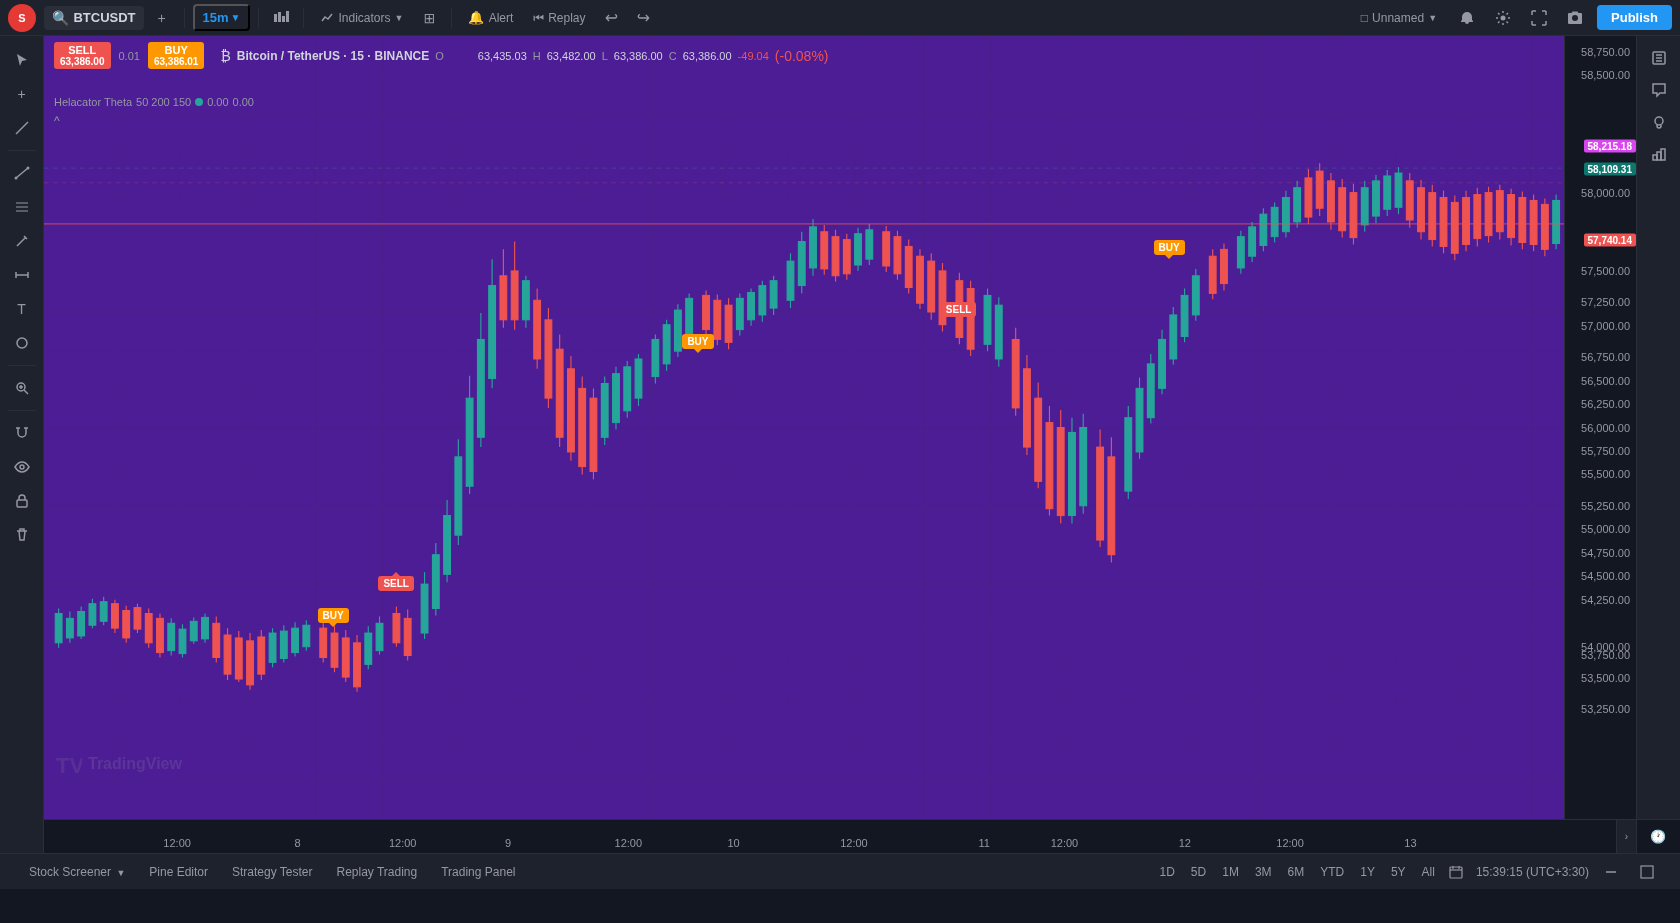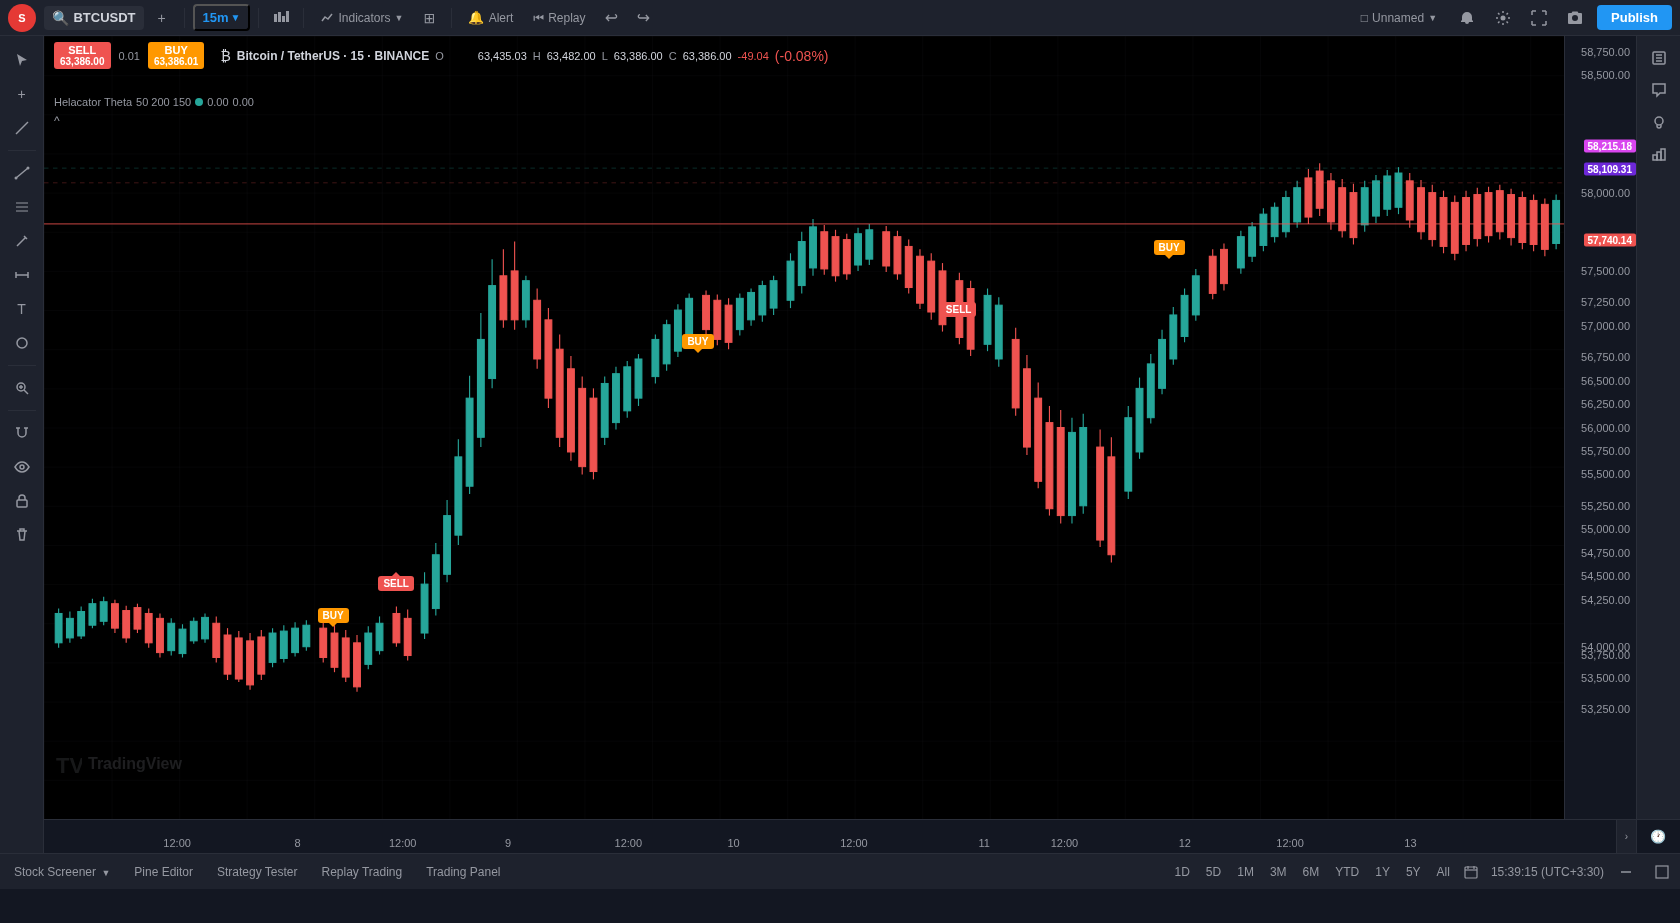--- a/index.html
+++ b/index.html
@@ -98,21 +98,21 @@
       cursor: pointer; color: #9598a1; font-size: 14px;
       background: transparent; border: none;
     }
     .lt-divider { width: 28px; height: 1px; background: #2a2e39; margin: 4px 0; }
 
     
     #chart-area {
       flex: 1;
       position: relative;
       overflow: hidden;
-      background: #000000;
+      background: #4c1d95;
     }
 
     
     #chart-header {
       position: absolute; top: 0; left: 0; right: 0;
       padding: 6px 10px;
       display: flex; align-items: center; gap: 8px;
       z-index: 5;
     }
     .price-change-neg { color: #ef5350; }
@@ -215,21 +215,21 @@
       transform: translateX(-50%);
     }
 
     
     #bottom-toolbar {
       height: 36px;
       background: #1e222d;
       border-top: 1px solid #2a2e39;
       display: flex;
       align-items: center;
-      padding: 0 4px;
+      padding: 0 19px;
       gap: 4px;
     }
     .bottom-btn {
       padding: 4px 10px; border-radius: 4px;
       cursor: pointer; color: #9598a1; font-size: 12px;
       background: transparent; border: none;
     }
     .bottom-timeframe-group {
       display: flex; gap: 2px;
     }
@@ -884,21 +884,21 @@
             <div class="price-label" style="top: 66%;">54,750.00</div>
             <div class="price-label" style="top: 69%;">54,500.00</div>
             <div class="price-label" style="top: 72%;">54,250.00</div>
             <div class="price-label" style="top: 76%; margin-top: 16px;">54,000.00</div>
             <div class="price-label" style="top: 79%;">53,750.00</div>
             <div class="price-label" style="top: 82%;">53,500.00</div>
             <div class="price-label" style="top: 86%;">53,250.00</div>
           </div>
 
         <div class="named-price" style="background:#d946ef; top:14%; transform:translateY(-50%);">58,215.18</div>
-        <div class="named-price" style="background:#6d28d9; top:17%; transform:translateY(-50%);">58,109.31</div>
+        <div class="named-price" style="background:#0f766e; top:17%; transform:translateY(-50%);">58,109.31</div>
         <div class="named-price" style="background:#ef5350; top:26%; transform:translateY(-50%);">57,740.14</div>
 
       </div>
 
       <div id="right-sidebar">
         <button class="icon-btn" title="Watchlist">
           <svg width="16" height="16" viewBox="0 0 16 16" fill="none" stroke="#9598a1" stroke-width="1.5">
               <rect x="2" y="2" width="12" height="12" rx="1"></rect>
               <line x1="5" y1="8" x2="11" y2="8"></line>
               <line x1="5" y1="5" x2="11" y2="5"></line>

